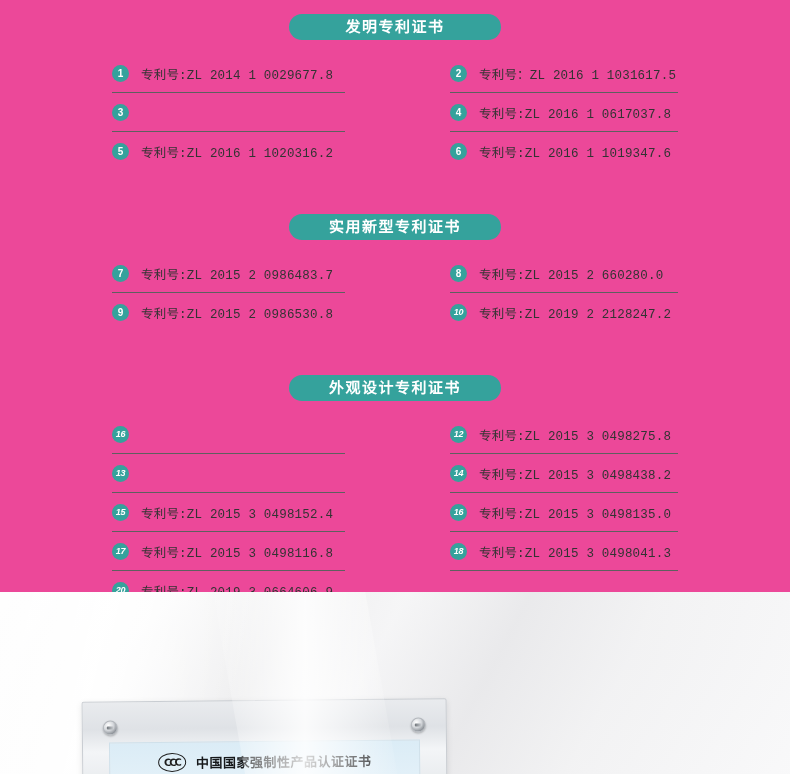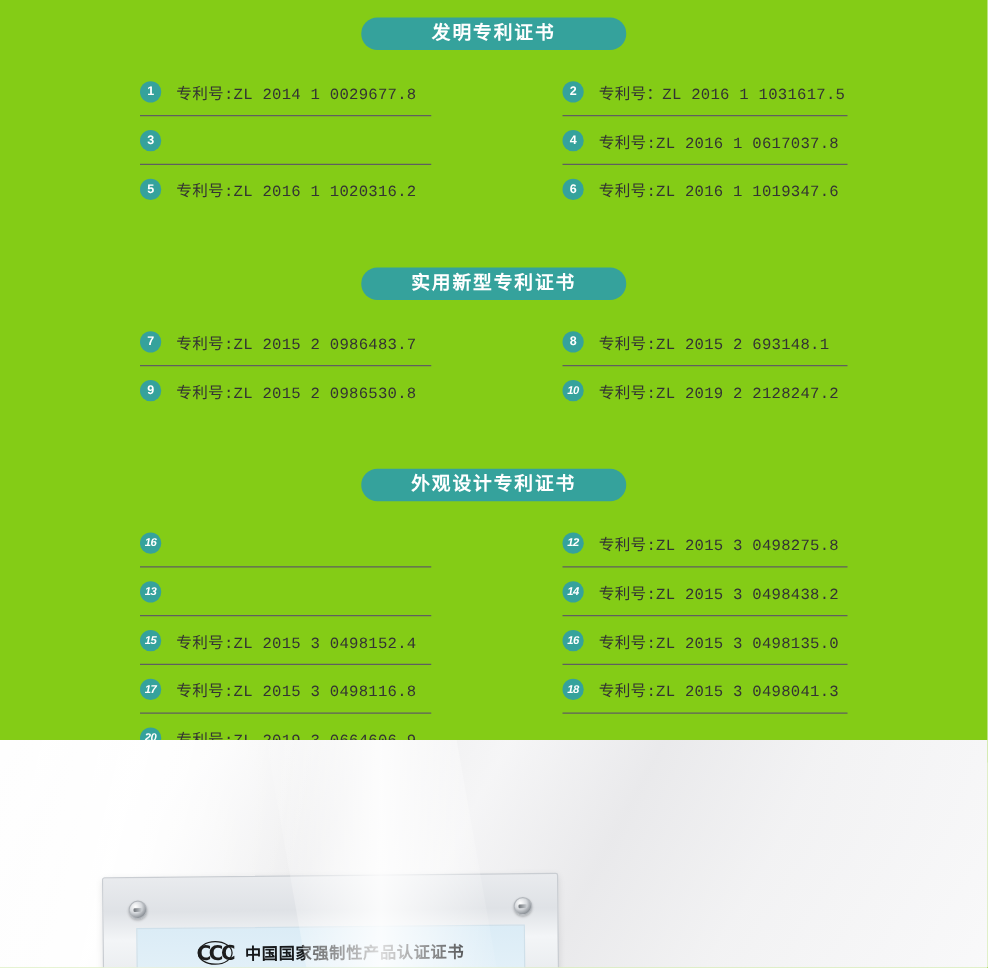--- a/index.html
+++ b/index.html
@@ -8,21 +8,21 @@
     width:790px;height:774px;
     background:#ffffff;
     font-family:"Liberation Sans","DejaVu Sans",sans-serif;
     overflow:hidden;position:relative;
   }
 
   
   #page{position:relative;width:790px;height:774px;background:#fff;}
 
   
-  .patent-area{position:relative;width:790px;background:#84cc16;padding-top:0;}
+  .patent-area{position:relative;width:790px;background:#ec4899;padding-top:0;}
 
   
   .section{position:relative;width:790px;}
 
   
   .badge-wrap{width:790px;display:flex;justify-content:center;}
   .badge{
     display:inline-flex;align-items:center;justify-content:center;
     height:26px;min-width:160px;padding:0 26px;
     border-radius:13px;
@@ -120,21 +120,21 @@
     background:linear-gradient(180deg,#dbecf6 0%,#e2f0f8 55%,#e8f3fa 100%);
     border:1px solid #cfe0ea;
   }
   .cert-title-row{
     display:flex;align-items:center;justify-content:center;
     gap:10px;padding-top:10px;
   }
   .ccc-logo{
     width:26px;height:17px;border:1.4px solid #1d1d1d;border-radius:50%;
     display:flex;align-items:center;justify-content:center;
-    font-size:16px;font-weight:bold;color:#1d1d1d;letter-spacing:-2px;
+    font-size:10px;font-weight:bold;color:#1d1d1d;letter-spacing:-2px;
     font-family:"DejaVu Sans","Liberation Sans",sans-serif;
     line-height:1;
   }
   .cert-title{
     font-size:13px;font-weight:bold;color:#16181a;letter-spacing:0.5px;
     white-space:nowrap;
   }
 </style>
 </head>
 <body>
@@ -193,21 +193,21 @@
             <span class="ptext">专利号:ZL 2015 2 0986483.7</span>
           </div>
           <div class="row">
             <span class="num">9</span>
             <span class="ptext">专利号:ZL 2015 2 0986530.8</span>
           </div>
         </div>
         <div class="cell right">
           <div class="row sep">
             <span class="num">8</span>
-            <span class="ptext">专利号:ZL 2015 2 693148.1</span>
+            <span class="ptext">专利号:ZL 2015 2 660280.0</span>
           </div>
           <div class="row">
             <span class="num two">10</span>
             <span class="ptext">专利号:ZL 2019 2 2128247.2</span>
           </div>
         </div>
       </div>
       <div style="height:43px"></div>
     </div>
 

